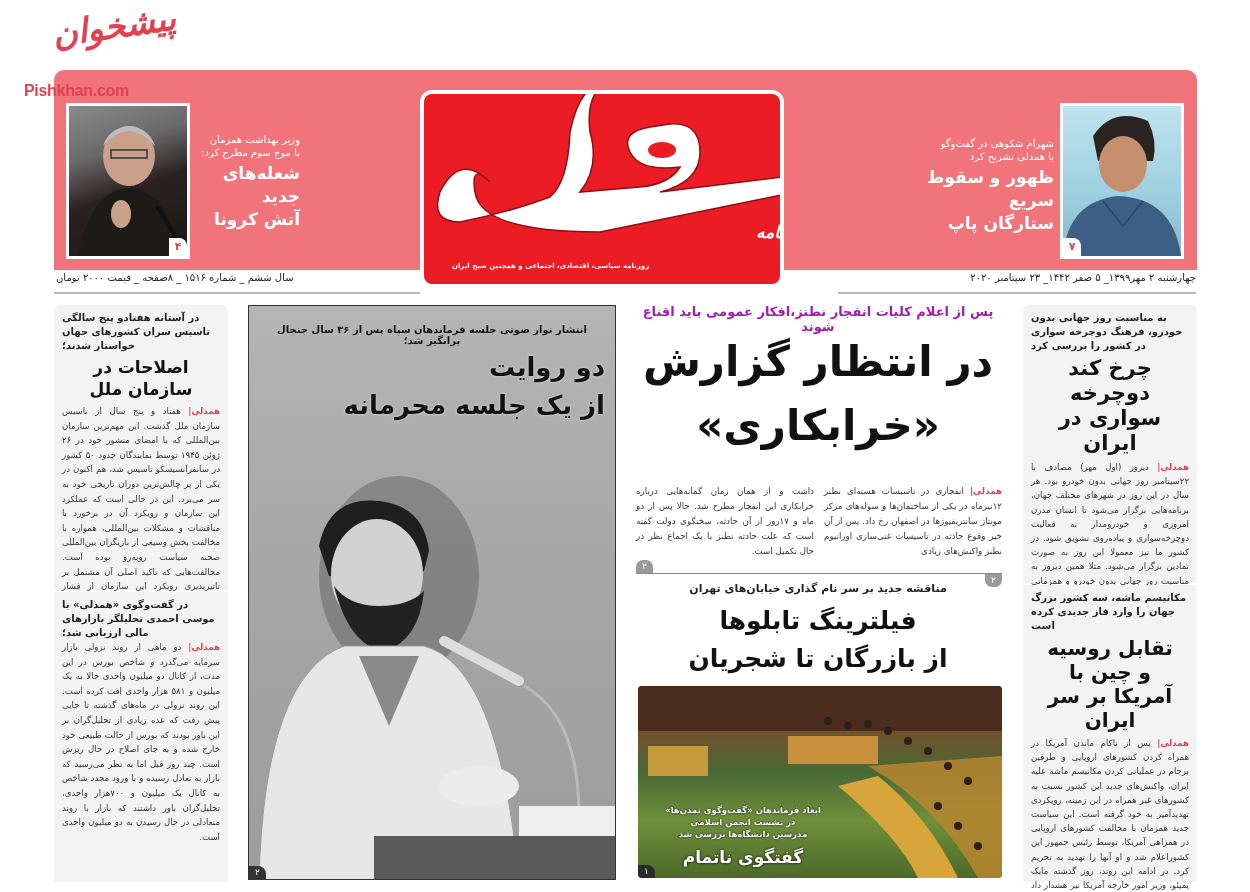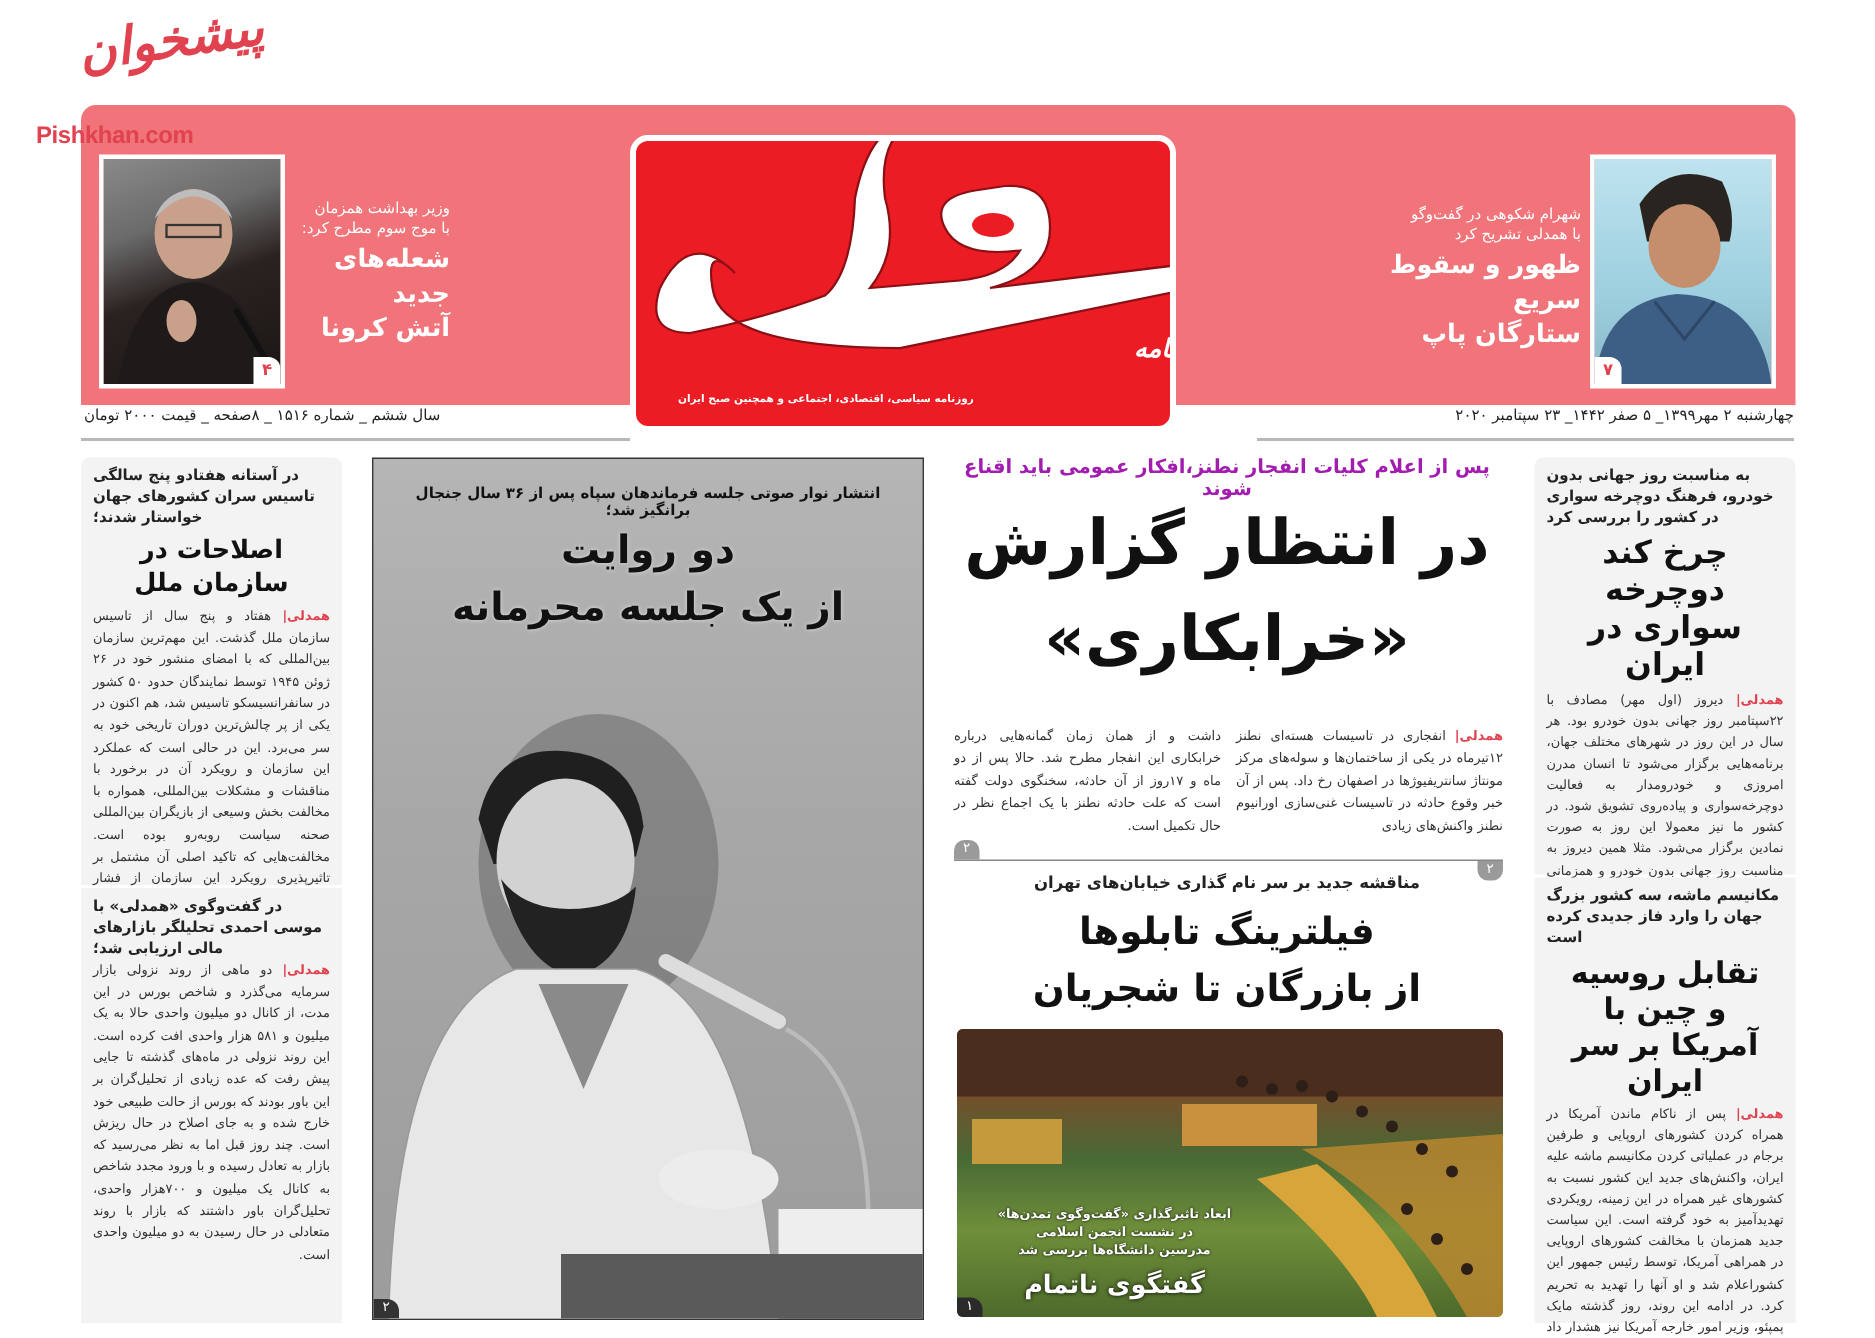--- a/index.html
+++ b/index.html
@@ -33,21 +33,21 @@
   .card .kicker { font-size: 10px; font-weight: bold; text-align: left; line-height: 14px; color: #222; }
   .card .head { font-size: 17px; font-weight: bold; text-align: center; line-height: 22px; margin: 3px 0 4px 0; color: #111; }
   .card .body { font-size: 8.6px; line-height: 14.6px; text-align: justify; color: #333; }
   .card .src { color: #e0424f; font-weight: bold; }
   .pg { display: inline-block; width: 17px; height: 13px; background: #9a9a9a; color: #fff; font-size: 9px; text-align: center; line-height: 13px; border-radius: 7px 7px 0 0; }
   .card .foot { border-bottom: 1px solid #888; margin-top: 2px; }
 
   
   .bigphoto { position: absolute; left: 248px; top: 305px; width: 368px; height: 575px; background: linear-gradient(180deg,#b5b5b5 0%, #a8a8a8 40%, #9c9c9c 100%); border: 1px solid #333; overflow: hidden; }
   .bigphoto .kicker { position: absolute; top: 18px; right: 10px; left: 10px; font-size: 10px; font-weight: bold; color: #111; text-align: center; }
-  .bigphoto .head { position: absolute; top: 42px; right: 10px; left: 10px; font-size: 26px; font-weight: bold; text-align: center; line-height: 38px; color: #111; text-shadow: 0 0 3px #ddd; }
+  .bigphoto .head { position: absolute; top: 42px; right: 10px; left: 10px; font-size: 26px; font-weight: bold; line-height: 38px; color: #111; text-shadow: 0 0 3px #ddd; }
 
   
   .main-kicker { position: absolute; left: 632px; top: 304px; width: 372px; text-align: center; font-size: 13px; font-weight: bold; color: #a21caf; }
   .main-head { position: absolute; left: 632px; top: 330px; width: 372px; text-align: center; font-size: 42px; font-weight: bold; line-height: 64px; color: #111; }
   .main-body { position: absolute; top: 484px; font-size: 8.7px; line-height: 15px; text-align: justify; color: #333; }
   .sec-rule { position: absolute; height: 1px; background: #888; }
 
   .sub-kicker { position: absolute; left: 632px; top: 582px; width: 372px; text-align: center; font-size: 11px; font-weight: bold; color: #222; }
   .sub-head { position: absolute; left: 632px; top: 602px; width: 372px; text-align: center; font-size: 25px; font-weight: bold; line-height: 38px; color: #111; }
 
@@ -168,21 +168,21 @@
         <circle cx="250" cy="45" r="4"></circle>
       <circle cx="270" cy="55" r="4"></circle>
         <circle cx="290" cy="65" r="4"></circle>
         <circle cx="310" cy="80" r="4"></circle>
         <circle cx="330" cy="95" r="4"></circle>
       <circle cx="300" cy="120" r="4"></circle>
         <circle cx="320" cy="140" r="4"></circle>
         <circle cx="340" cy="160" r="4"></circle>
     </g>
   </svg>
-  <div class="k"><span>ابعاد تاثیرگذاری «گفت‌وگوی تمدن‌ها»</span><br><span>در نشست انجمن اسلامی</span><br><span>مدرسین دانشگاه‌ها بررسی شد</span></div>
+  <div class="k"><span>ابعاد فرماندهان «گفت‌وگوی تمدن‌ها»</span><br><span>در نشست انجمن اسلامی</span><br><span>مدرسین دانشگاه‌ها بررسی شد</span></div>
   <div class="h">گفتگوی ناتمام</div>
   <span class="pg" style="position:absolute; left:0; bottom:0; background:#2a2a2a; border-radius:0 8px 0 0;">۱</span>
 </div>
 
 <div class="card" style="left:1023px; top:305px; width:174px; height:278px;">
   <div class="kicker">به مناسبت روز جهانی بدون خودرو، فرهنگ دوچرخه سواری در کشور را بررسی کرد</div>
   <div class="head" style="font-size:21px; line-height:25px; padding:0 8px;">چرخ کند دوچرخه سواری در ایران</div>
   <div class="body" style="line-height:14.2px;"><span class="src">همدلی|</span> <span>دیروز (اول مهر) مصادف با ۲۲سپتامبر روز جهانی بدون خودرو بود. هر سال در این روز در شهرهای مختلف جهان، برنامه‌هایی برگزار می‌شود تا انسان مدرن امروزی و خودرومدار به فعالیت دوچرخه‌سواری و پیاده‌روی تشویق شود. در کشور ما نیز معمولا این روز به صورت نمادین برگزار می‌شود. مثلا همین دیروز به مناسبت روز جهانی بدون خودرو و همزمانی آن با پویش سه شنبه‌های بدون خودرو همایشی در نقاط مختلف کشور از جمله خیابان کاشان تهران برگزار شد تا به این وسیله شهروندان را به استفاده از دوچرخه تشویق کنند.</span></div>
   <div class="foot">
       <span class="pg" style="float:left;">۴</span>

